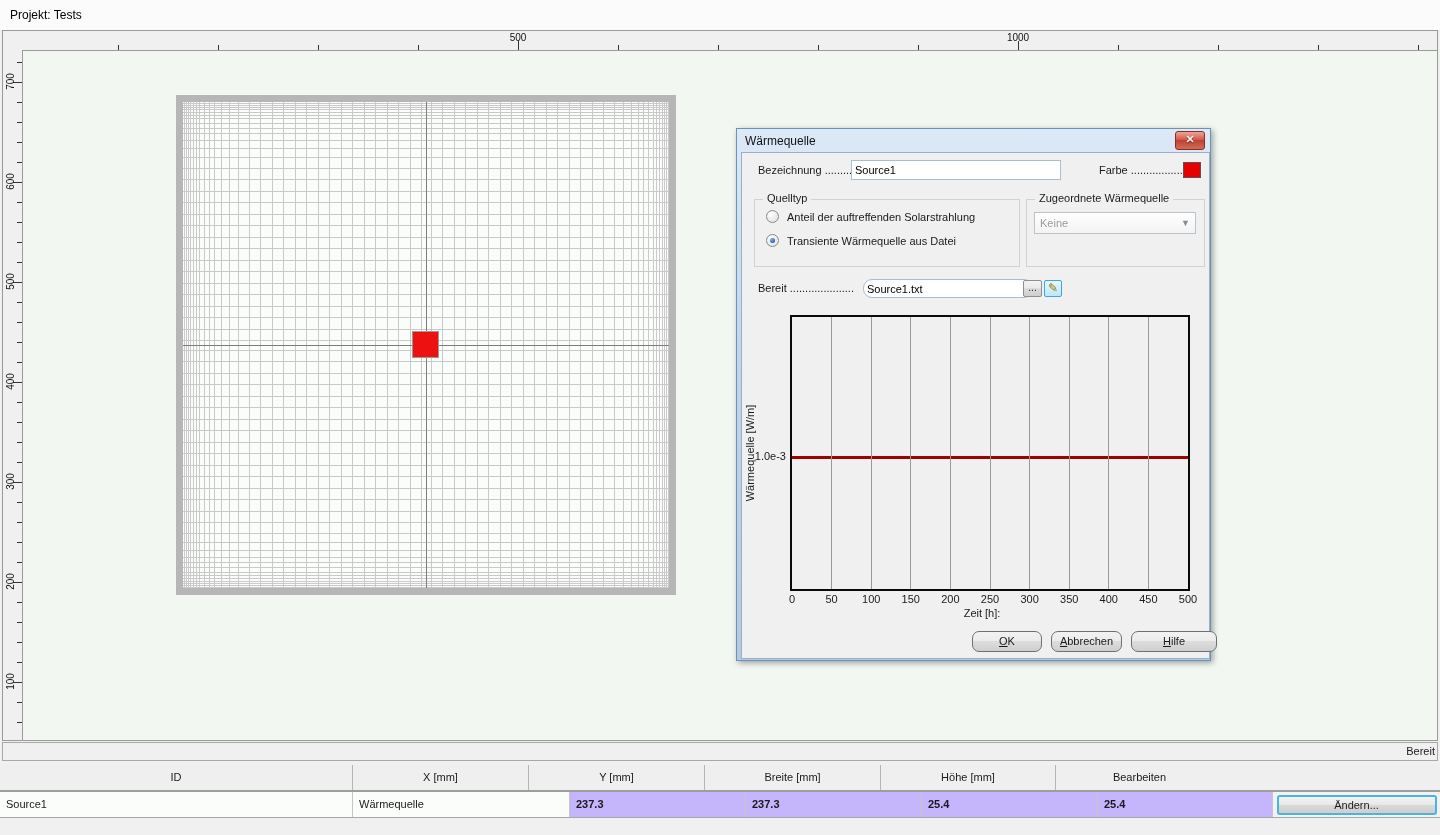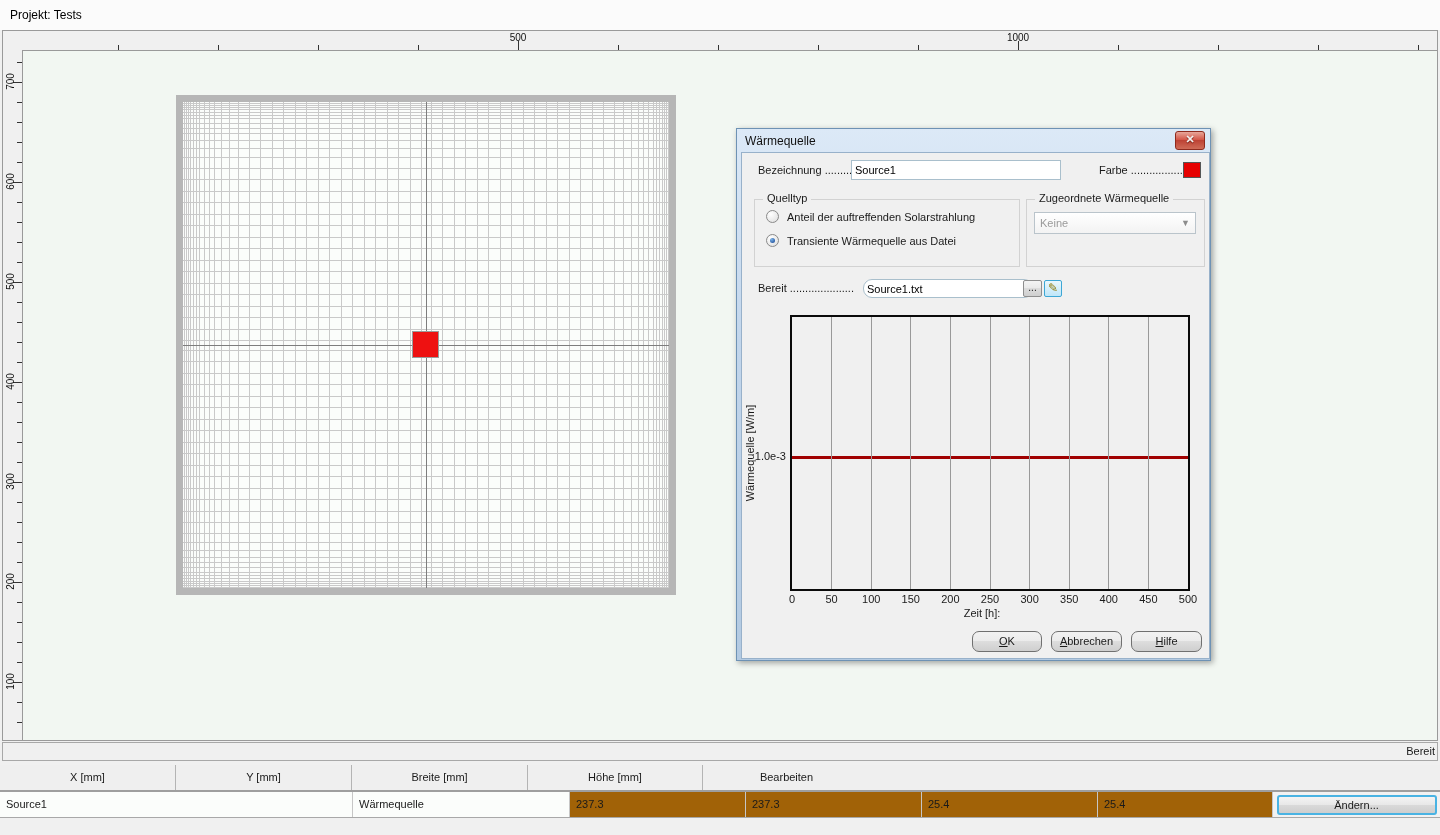--- a/index.html
+++ b/index.html
@@ -70,21 +70,21 @@
   u{text-decoration:underline;}
   
   .statusbar{position:absolute;left:2px;top:742px;width:1436px;height:19px;border:1px solid #a8a8a8;
              box-sizing:border-box;background:#f0f0f0;}
   .statusbar span{position:absolute;right:2px;top:2px;}
   .tbl{position:absolute;left:0;top:765px;width:1440px;}
   .thead{display:flex;height:25px;background:#efefef;border-bottom:2px solid #9e9e9e;box-sizing:content-box;}
   .thead .cell{border-right:1px solid #b4b4b4;text-align:center;line-height:25px;box-sizing:border-box;}
   .trow{display:flex;height:25px;border-bottom:1px solid #a8a8a8;}
   .trow .cell{border-right:1px solid #c6c6c6;line-height:24px;padding-left:6px;box-sizing:border-box;background:#fbfdfb;}
-  .trow .cell.num{background:#a16207;}
+  .trow .cell.num{background:#c4b5fd;font-weight:bold;}
   .trow .cell.act{padding:0;background:#f2f2f2;display:flex;align-items:center;justify-content:center;}
   .c0{width:353px;}.c1{width:217px;}.c2{width:176px;}.c3{width:176px;}.c4{width:176px;}.c5{width:175px;}.c6{width:167px;border-right:none !important;}
   .andernbtn{width:160px;height:20px;border:2px solid #49b3e3;border-radius:3px;box-sizing:border-box;
              background:linear-gradient(180deg,#f4f4f4,#e8e8e8 50%,#dadada 50%,#cecece);
              text-align:center;line-height:16px;cursor:pointer;}
 </style>
 </head>
 <body>
 
 <div id="app">
@@ -231,30 +231,31 @@
           <span style="left: 239.6px;">300</span>
           <span style="left: 279.2px;">350</span>
           <span style="left: 318.8px;">400</span>
           <span style="left: 358.4px;">450</span>
           <span style="left: 398px;">500</span>
         </div>
       <div class="xlab" style="left:40px;top:454px;width:400px;">Zeit [h]:</div>
 
       <div class="btn" style="left:230px;top:478px;width:70px;"><u>O</u>K</div>
       <div class="btn" style="left:309px;top:478px;width:71px;"><u>A</u>bbrechen</div>
-      <div class="btn" style="left:389px;top:478px;width:71px;"><u>H</u>ilfe</div>
+      <div class="btn" style="left:389px;top:478px;width:86px;"><u>H</u>ilfe</div>
     </div>
   </div>
 
   <div class="statusbar">
     <span>Bereit</span>
   </div>
 
   <div class="tbl">
     <div class="thead">
+      <div class="cell c0">ID</div>
       <div class="cell c2">X [mm]</div>
       <div class="cell c3">Y [mm]</div>
       <div class="cell c4">Breite [mm]</div>
       <div class="cell c5">Höhe [mm]</div>
       <div class="cell c6">Bearbeiten</div>
     </div>
     <div class="trow">
       <div class="cell c0">Source1</div>
       <div class="cell c1">Wärmequelle</div>
       <div class="cell c2 num">237.3</div>

